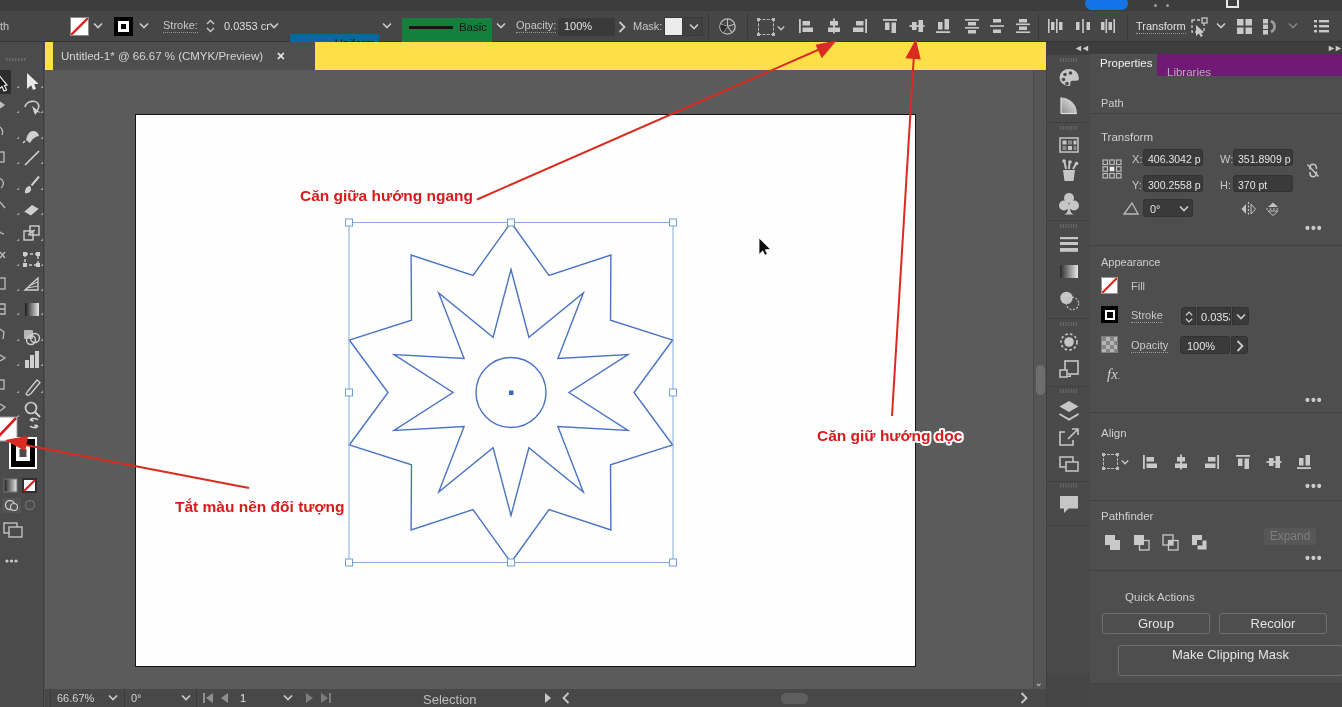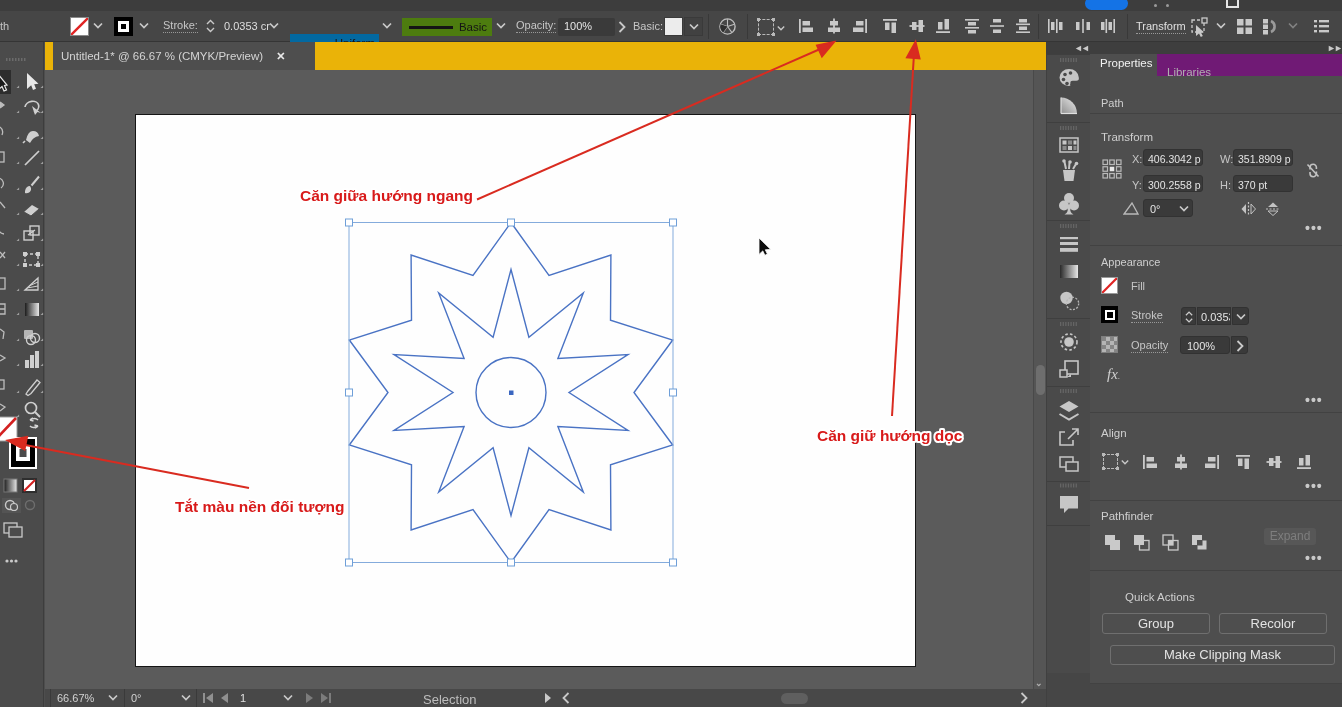--- a/index.html
+++ b/index.html
@@ -131,33 +131,33 @@
     </svg>
 
   <div class="abs" style="left:290px;top:23px;width:89px;height:18px;background:#0369a1;">
     <div class="abs" style="left:7px;top:8px;width:34px;height:2.5px;background:#151515;"></div>
     <span class="abs" style="right:4px;top:2.5px;color:#151515;font-size:11.5px;">Uniform</span>
   </div>
   <svg class="abs" style="left:382px;top:11px;" width="10" height="8">
       <use href="#chv"></use>
     </svg>
 
-  <div class="abs" style="left:402px;top:7px;width:90px;height:18px;background:#4d7c0f;">
+  <div class="abs" style="left:402px;top:7px;width:90px;height:24px;background:#15803d;">
     <div class="abs" style="left:7px;top:8px;width:44px;height:2.5px;background:#151515;"></div>
     <span class="abs" style="right:5px;top:2.5px;color:#151515;font-size:11.5px;">Basic</span>
   </div>
   <svg class="abs" style="left:496px;top:11px;" width="10" height="8">
       <use href="#chv"></use>
     </svg>
   <span class="abs lbl dotu" style="left:516px;top:8px;">Opacity:</span>
   <div class="abs field" style="left:558px;top:7px;width:57px;height:18px;font-size:11px;padding:2px 0 0 6px;border:none;border-radius:2px;">100%</div>
   <svg class="abs" style="left:618px;top:10px;" width="8" height="12">
       <use href="#chvR"></use>
     </svg>
-  <span class="abs lbl" style="left:633px;top:9px;">Basic:</span>
+  <span class="abs lbl" style="left:633px;top:9px;">Mask:</span>
   <div class="abs" style="left:664px;top:6px;width:19px;height:19px;background:#ececec;border:1px solid #3a3a3a;"></div>
   <div class="abs" style="left:684px;top:6px;width:19px;height:19px;background:#414141;border:1px solid #3a3a3a;">
     <svg class="abs" style="left:4px;top:5px;" width="10" height="8">
         <use href="#chv"></use>
       </svg>
   </div>
   <div class="abs" style="left:708px;top:3px;width:1px;height:25px;background:#393939;"></div>
 
   <svg class="abs" style="left:719px;top:7px;" width="17" height="17" viewBox="0 0 17 17">
     <circle cx="8.5" cy="8.5" r="7.6" fill="none" stroke="#bdbdbd" stroke-width="1.4"></circle>
@@ -403,21 +403,21 @@
   <rect x="9" y="485" width="13" height="10" fill="#4b4b4b" stroke="#c9c9c9" stroke-width="1.3"></rect>
 
   <circle cx="7" cy="519" r="1.6" fill="#c9c9c9"></circle>
       <circle cx="11.5" cy="519" r="1.6" fill="#c9c9c9"></circle>
       <circle cx="16" cy="519" r="1.6" fill="#c9c9c9"></circle>
 </svg>
 </div>
 
 <div class="abs" id="canvas" style="left:45px;top:42px;width:1001px;height:647px;background:#5b5b5b;">
 
-  <div class="abs" style="left:0;top:0;width:1001px;height:28px;background:#eab308;">
+  <div class="abs" style="left:0;top:0;width:1001px;height:28px;background:#fde047;">
     <div class="abs" style="left:8px;top:0;width:262px;height:28px;background:#4e4e4e;color:#d4d4d4;font-size:11.5px;line-height:28px;padding-left:8px;">Untitled-1* @ 66.67 % (CMYK/Preview) <span style="margin-left:10px;font-size:11px;color:#e8e8e8;font-weight:bold;">✕</span></div>
   </div>
 
   <div class="abs" style="left:90px;top:72px;width:781px;height:553px;background:#fefefe;border:1px solid #151515;"></div>
 
   <div class="abs" style="left:988px;top:28px;width:13px;height:647px;background:#555555;border-left:1px solid #494949;">
     <div class="abs" style="left:2px;top:295px;width:9px;height:30px;background:#6e6e6e;border-radius:5px;"></div>
     <div class="abs" style="left:1px;top:608px;color:#b0b0b0;font-size:9px;font-weight:bold;">⌄</div>
   </div>
 </div>
@@ -682,21 +682,21 @@
     <path d="M1 1 h10 v5 h-5 v5 h-5 z" fill="#c9c9c9"></path>
     <path d="M11.5 6.5 h4 v9 h-9 v-4 h5 z" fill="#c9c9c9"></path>
   </svg>
   <div class="abs" style="left:174px;top:486px;width:52px;height:17px;background:#575757;border-radius:3px;color:#7e7e7e;font-size:12px;text-align:center;padding-top:1px;">Expand</div>
   <span class="abs dots3" style="left:215px;top:508px;">•••</span>
   <div class="abs" style="left:0;top:528px;width:252px;height:1px;background:#424242;"></div>
 
   <div class="abs" style="left:11px;top:549px;color:#cfcfcf;font-size:11.5px;margin-left:24px;">Quick Actions</div>
   <div class="abs" style="left:12px;top:571px;width:108px;height:21px;border:1px solid #6f6f6f;border-radius:3px;color:#e3e3e3;font-size:13px;text-align:center;padding-top:2px;">Group</div>
   <div class="abs" style="left:129px;top:571px;width:108px;height:21px;border:1px solid #6f6f6f;border-radius:3px;color:#e3e3e3;font-size:13px;text-align:center;padding-top:2px;">Recolor</div>
-  <div class="abs" style="left:20px;top:603px;width:225px;height:20px;border:1px solid #6f6f6f;border-radius:3px;color:#e3e3e3;font-size:13px;text-align:center;padding-top:1px;">Make Clipping Mask</div>
+  <div class="abs" style="left:28px;top:603px;width:225px;height:31px;border:1px solid #6f6f6f;border-radius:3px;color:#e3e3e3;font-size:13px;text-align:center;padding-top:1px;">Make Clipping Mask</div>
   <div class="abs" style="left:0;top:641px;width:252px;height:1px;background:#424242;"></div>
   <div class="abs" style="left:0;top:642px;width:252px;height:23px;background:#474747;"></div>
 </div>
 
 <div class="abs" style="left:1046px;top:42px;width:296px;height:12px;background:#3e3e3e;">
   <span class="abs" style="left:28px;top:1px;color:#c9c9c9;font-size:9px;letter-spacing:-2px;">◄◄</span>
   <span class="abs" style="left:281px;top:1px;color:#c9c9c9;font-size:9px;letter-spacing:-2px;">►►</span>
 </div>
 
 <div class="abs" id="statusbar" style="left:45px;top:689px;width:1001px;height:18px;background:#484848;">

